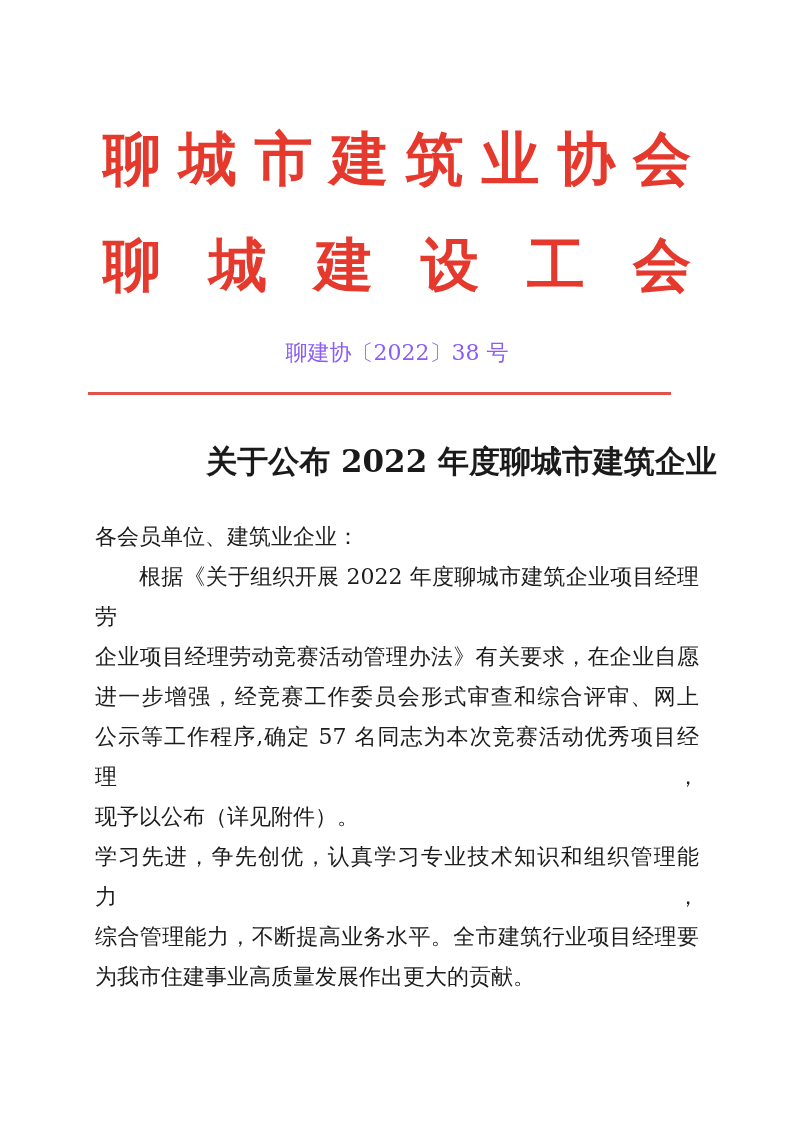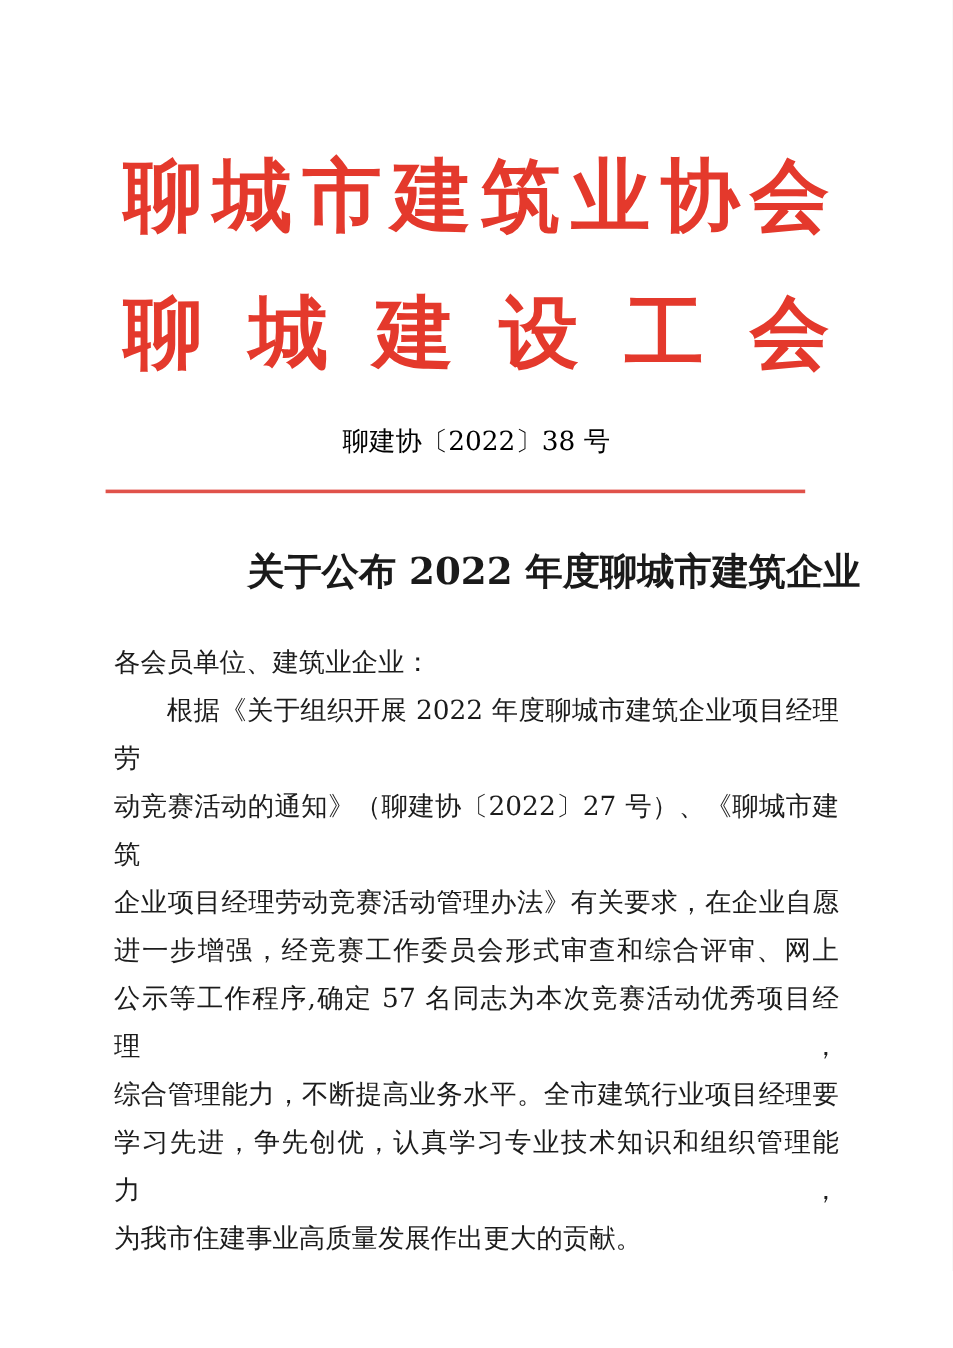--- a/index.html
+++ b/index.html
@@ -15,35 +15,35 @@
   }
   
   .org-header {
     padding-top: 130px;
     width: 588px;
     margin: 0 auto;
     color: #e4392c;
     font-weight: bold;
   }
   .org-line {
-    font-size: 66px;
+    font-size: 58px;
     line-height: 1;
     text-align: justify;
     text-align-last: justify;
     white-space: nowrap;
     letter-spacing: 0;
   }
   .org-line + .org-line { margin-top: 48px; }
   
   .doc-number {
     margin-top: 46px;
     text-align: center;
     font-size: 22px;
     line-height: 26px;
-    color: #000000;
+    color: #8b5cf6;
   }
   
   .red-rule {
     margin: 26px 0 0 88px;
     width: 583px;
     height: 3px;
     background: #e0524a;
     border: none;
   }
   
@@ -91,23 +91,23 @@
   <div class="red-rule"></div>
 
   <h1 class="title">
     <span class="t-line">关于公布 2022 年度聊城市建筑企业</span>
   </h1>
 
   <div class="doc-body">
     <p>各会员单位、建筑业企业：</p>
 
     <p class="fill indent">根据《关于组织开展 2022 年度聊城市建筑企业项目经理劳</p>
-    <p class="fill">动竞赛活动的通知》（聊建协〔2022〕27 号）、《聊城市建筑</p>
     <p class="fill">企业项目经理劳动竞赛活动管理办法》有关要求，在企业自愿</p>
     <p class="fill">进一步增强，经竞赛工作委员会形式审查和综合评审、网上</p>
     <p class="fill">公示等工作程序,确定 57 名同志为本次竞赛活动优秀项目经理，</p>
+    <p>现予以公布（详见附件）。</p>
 
+    <p class="fill">学习先进，争先创优，认真学习专业技术知识和组织管理能力，</p>
     <p class="fill">综合管理能力，不断提高业务水平。全市建筑行业项目经理要</p>
-    <p class="fill">学习先进，争先创优，认真学习专业技术知识和组织管理能力，</p>
     <p>为我市住建事业高质量发展作出更大的贡献。</p>
   </div>
 
 </div>
 
 </body></html>

